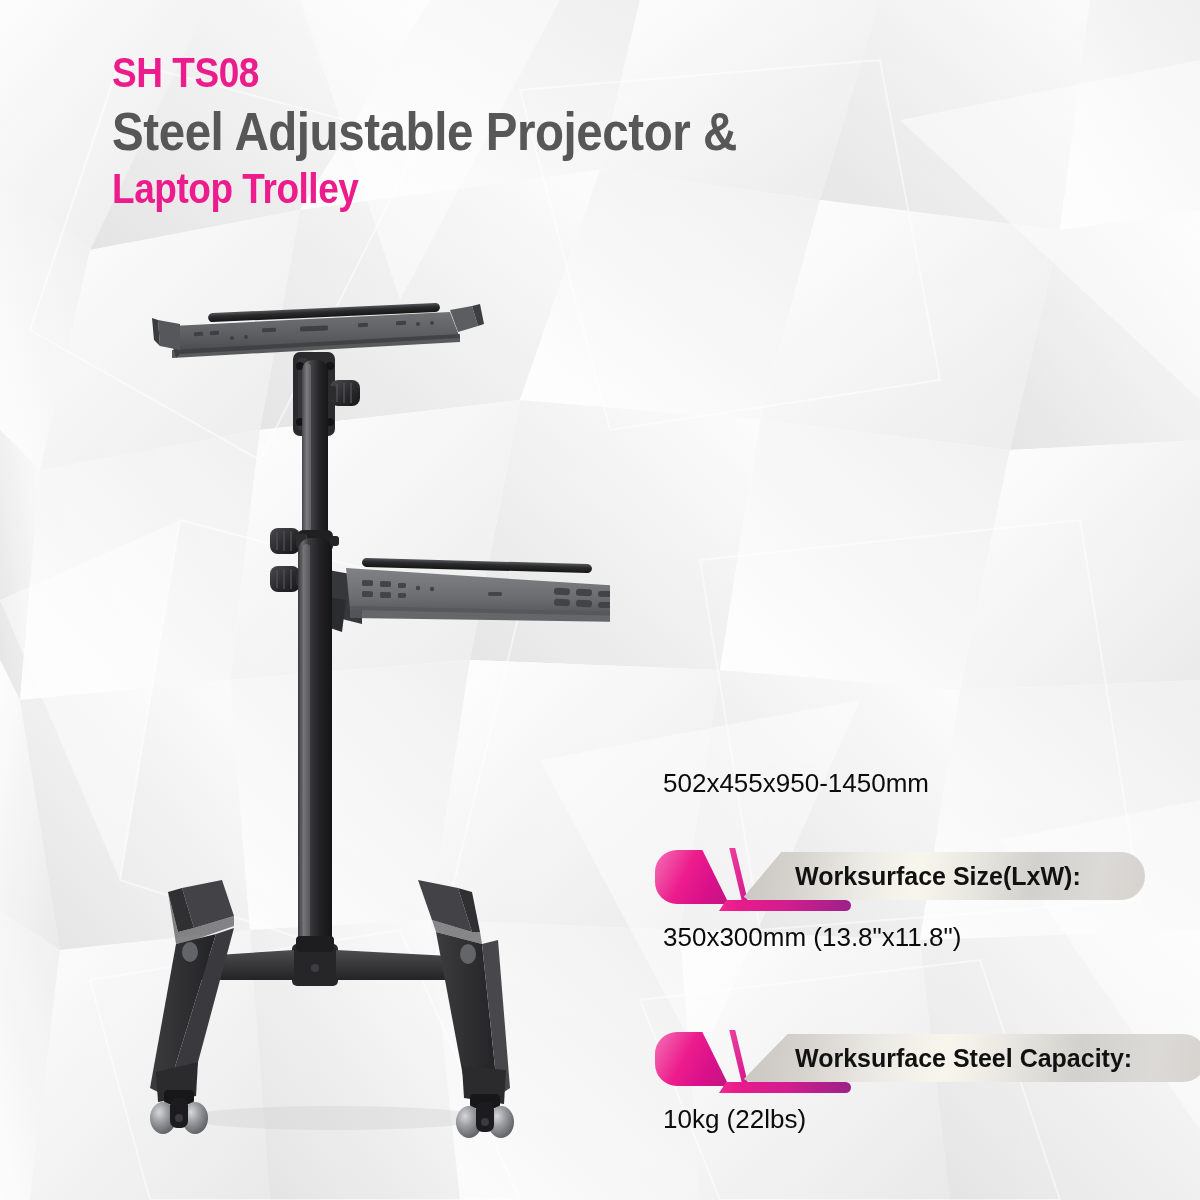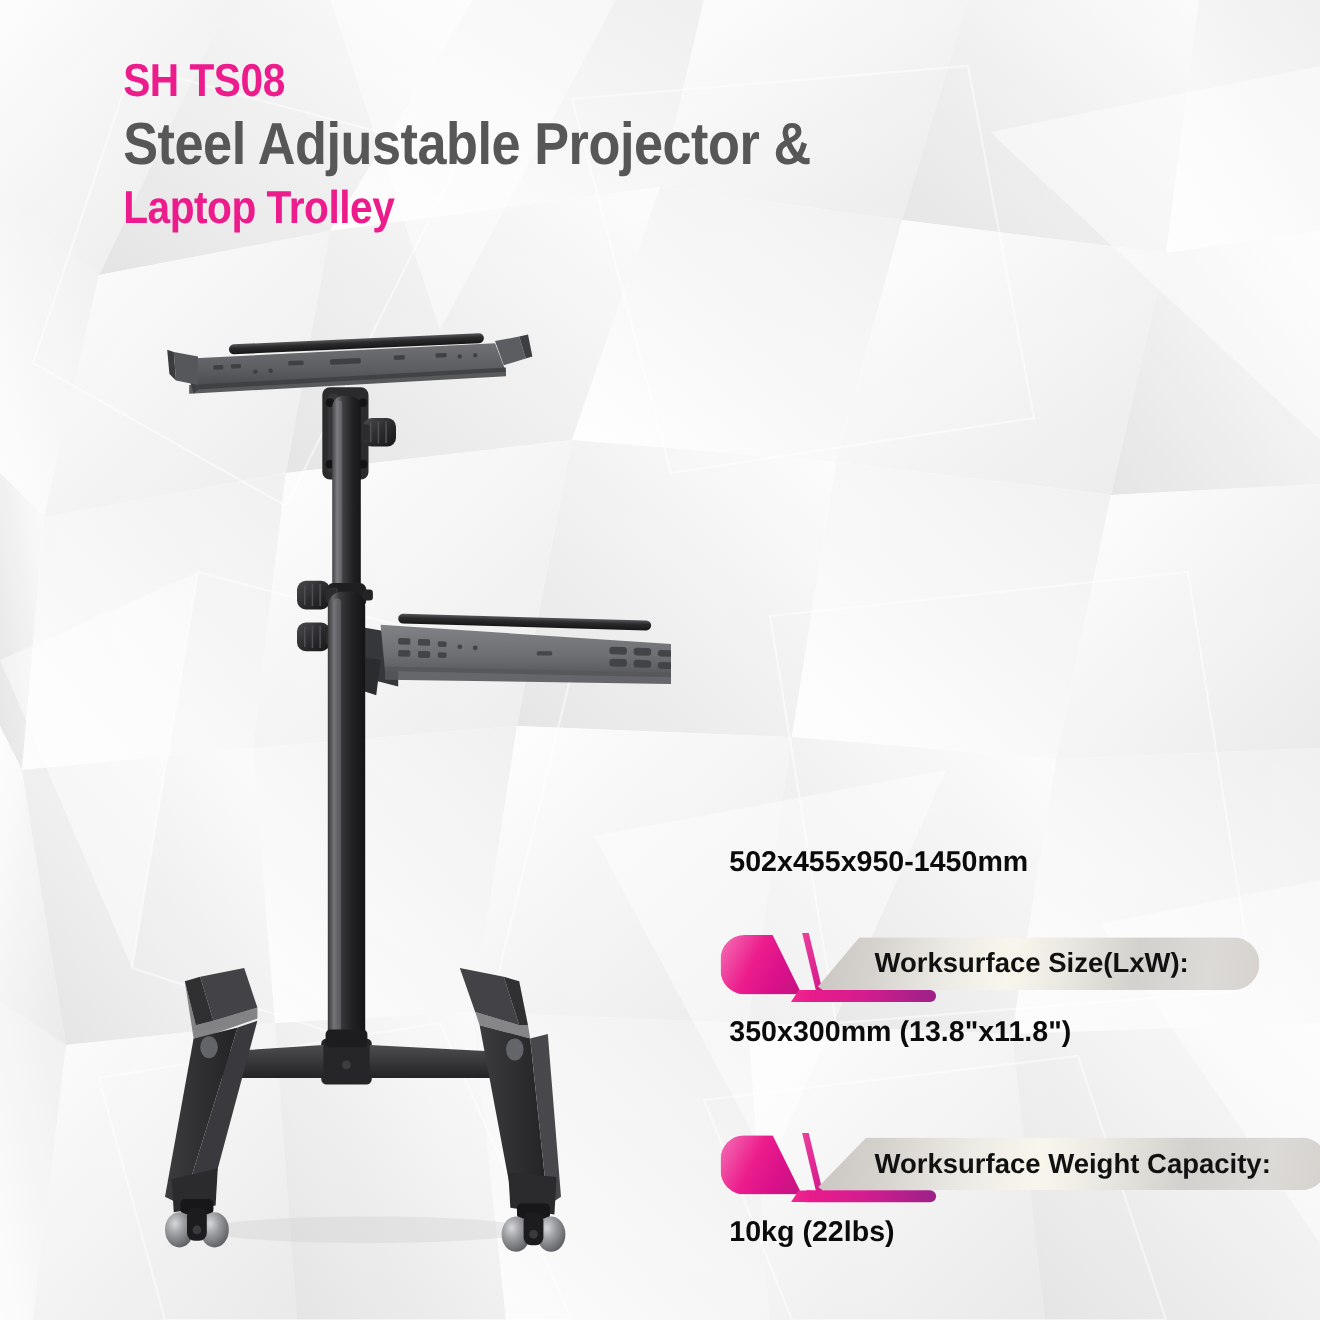--- a/index.html
+++ b/index.html
@@ -143,21 +143,21 @@
     top: 0;
     width: 18px;
     height: 11px;
     background: linear-gradient(90deg, #ee2a92 0%, #ea1b8b 100%);
     clip-path: polygon(40% 0, 100% 0, 100% 100%, 0 100%);
   }
   .spec-value {
     margin-top: 16px;
     margin-left: 8px;
     font-size: 26px;
-    font-weight: bold;
+    font-weight: normal;
     color: #0b0b0b;
     white-space: nowrap;
   }
 </style>
 </head>
 <body>
 
 <div id="page">
 
   <div id="bg-base"></div>
@@ -472,19 +472,19 @@
       <div class="badge-underline"></div>
     </div>
     <div class="spec-value">350x300mm (13.8"x11.8")</div>
   </div>
 
   <div class="spec-group" style="top:1030px;">
     <div class="spec-badge">
       <div class="badge-cap"></div>
       <div class="badge-slash"></div>
       <div class="badge-bar" style="width:466px;"></div>
-      <div class="badge-label">Worksurface Weight Capacity:</div>
+      <div class="badge-label">Worksurface Steel Capacity:</div>
       <div class="badge-underline"></div>
     </div>
     <div class="spec-value">10kg (22lbs)</div>
   </div>
 
 </div>
 
 </body></html>

